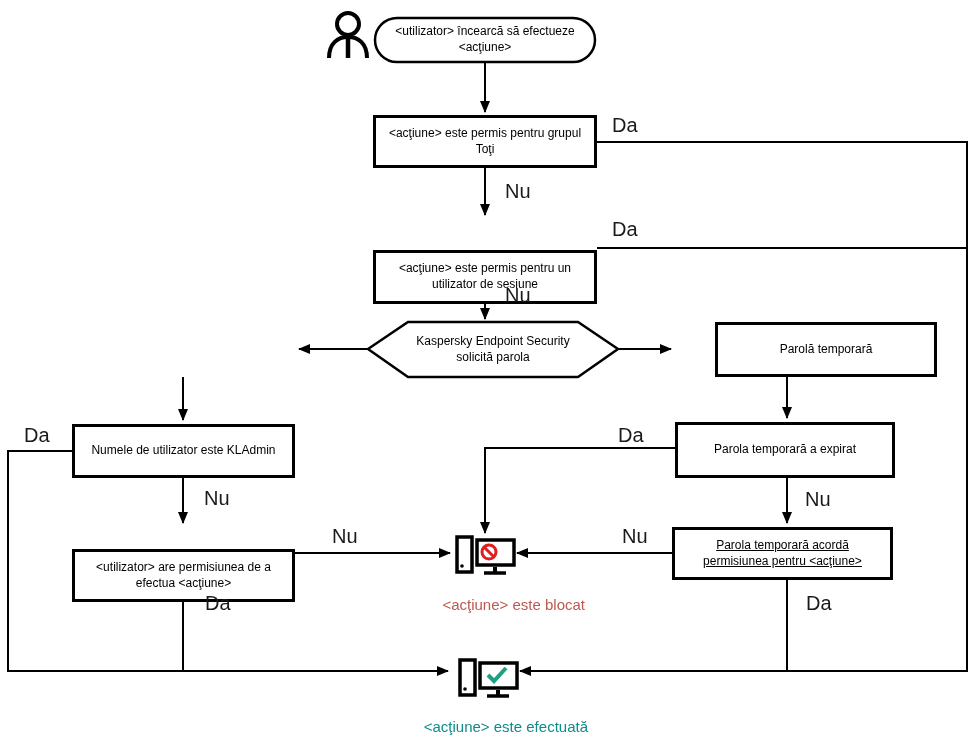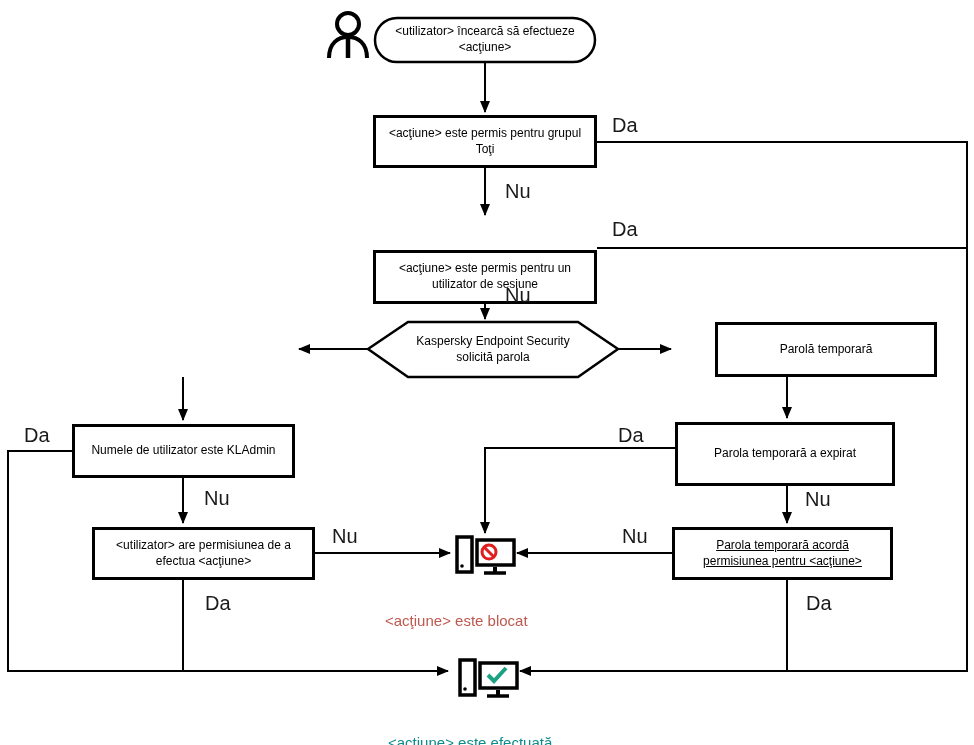--- a/index.html
+++ b/index.html
@@ -20,23 +20,22 @@
   }
   .box{border:3px solid #000;background:#fff;padding:2px 8px;}
   .ghost{background:transparent;padding:2px 14px;}
   .edge-label{
     position:absolute;
     font-size:20px;color:#1a1a1a;
     white-space:nowrap;
   }
   .result-label{
     position:absolute;
-    font-size:15px;text-align:left;white-space:nowrap;
+    font-size:15px;text-align:right;white-space:nowrap;
     width:200px;
-    margin-top:16px;
   }
   #blocked-label{color:var(--blocked_text,#bd584e);}
   #performed-label{color:var(--performed_text,#0d8c8c);}
   .stroke-blocked{stroke:var(--blocked_sign,#e01e1e);}
   .stroke-done{stroke:var(--performed_check,#1ba283);}
 </style>
 </head>
 <body>
 
 <div id="canvas">
@@ -124,25 +123,25 @@
 
 
   <div class="node box" style="left:675px;top:322px;width:222px;height:55px;margin-left:40px;">
     <span>Parolă temporară</span>
   </div>
 
   <div class="node box" style="left:72px;top:424px;width:223px;height:54px;">
     <span>Numele de utilizator este KLAdmin</span>
   </div>
 
-  <div class="node box" style="left:675px;top:422px;width:220px;height:64px;">
+  <div class="node box" style="left:675px;top:422px;width:220px;height:56px;">
     <span>Parola temporară a expirat</span>
   </div>
 
-  <div class="node box" style="left:72px;top:527px;width:223px;height:53px;margin-left:20px;">
+  <div class="node box" style="left:72px;top:549px;width:223px;height:53px;">
     <span>&lt;utilizator&gt; are permisiunea de a efectua &lt;acţiune&gt;</span>
   </div>
 
   <div class="node box" style="left:672px;top:527px;width:221px;height:53px;text-decoration:underline;">
     <span>Parola temporară acordă permisiunea pentru &lt;acţiune&gt;</span>
   </div>
 
   <div class="edge-label" style="left:612px;top:114px;">Da</div>
   <div class="edge-label" style="left:505px;top:180px;">Nu</div>
   <div class="edge-label" style="left:612px;top:218px;">Da</div>

